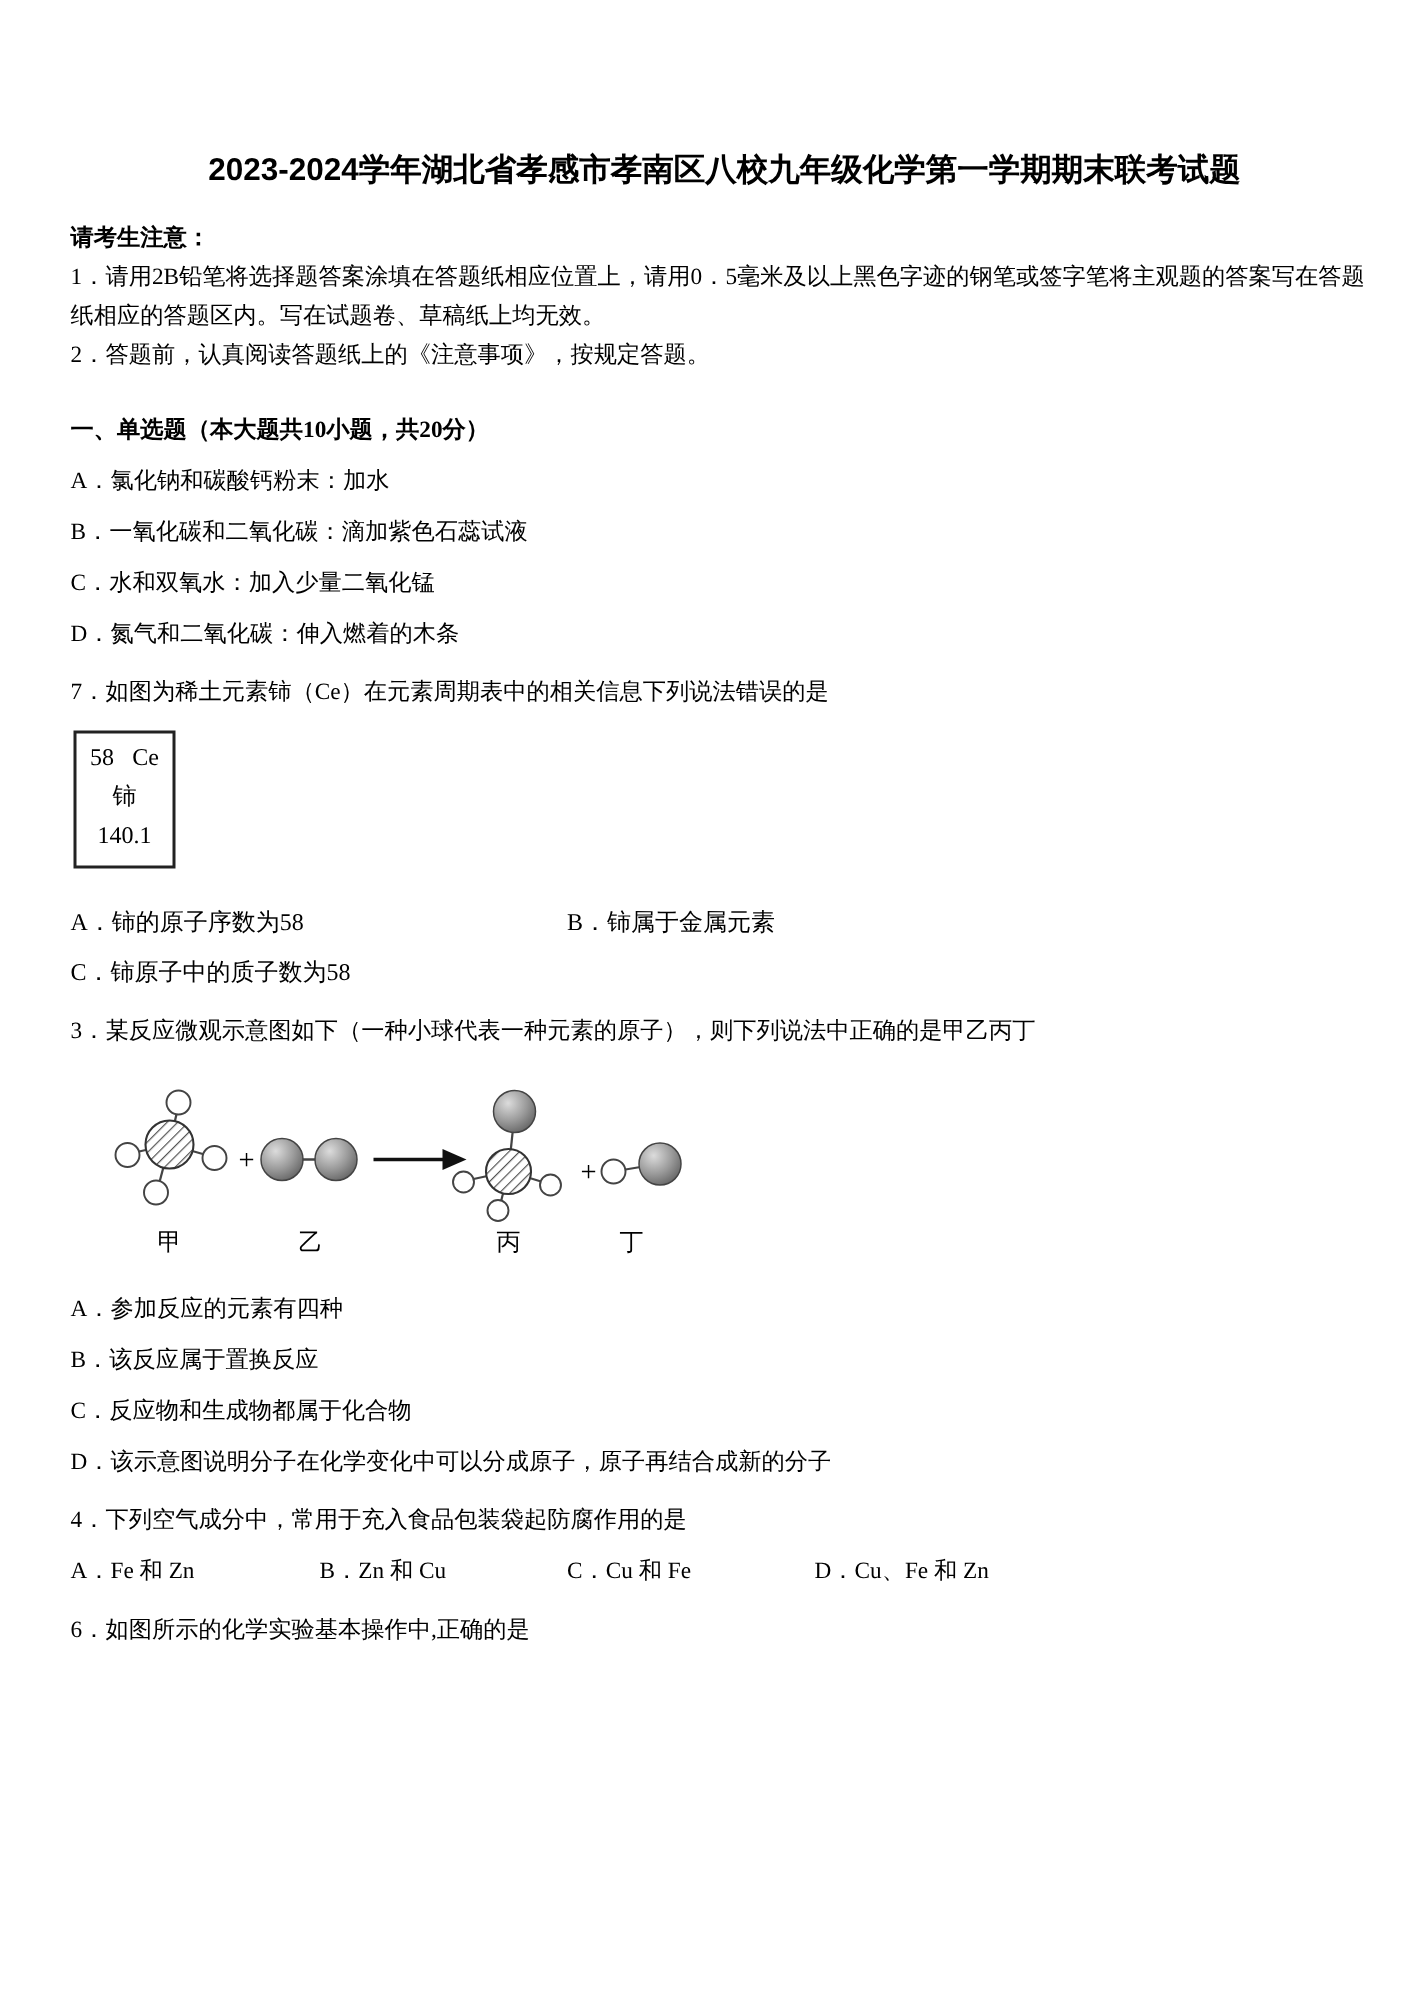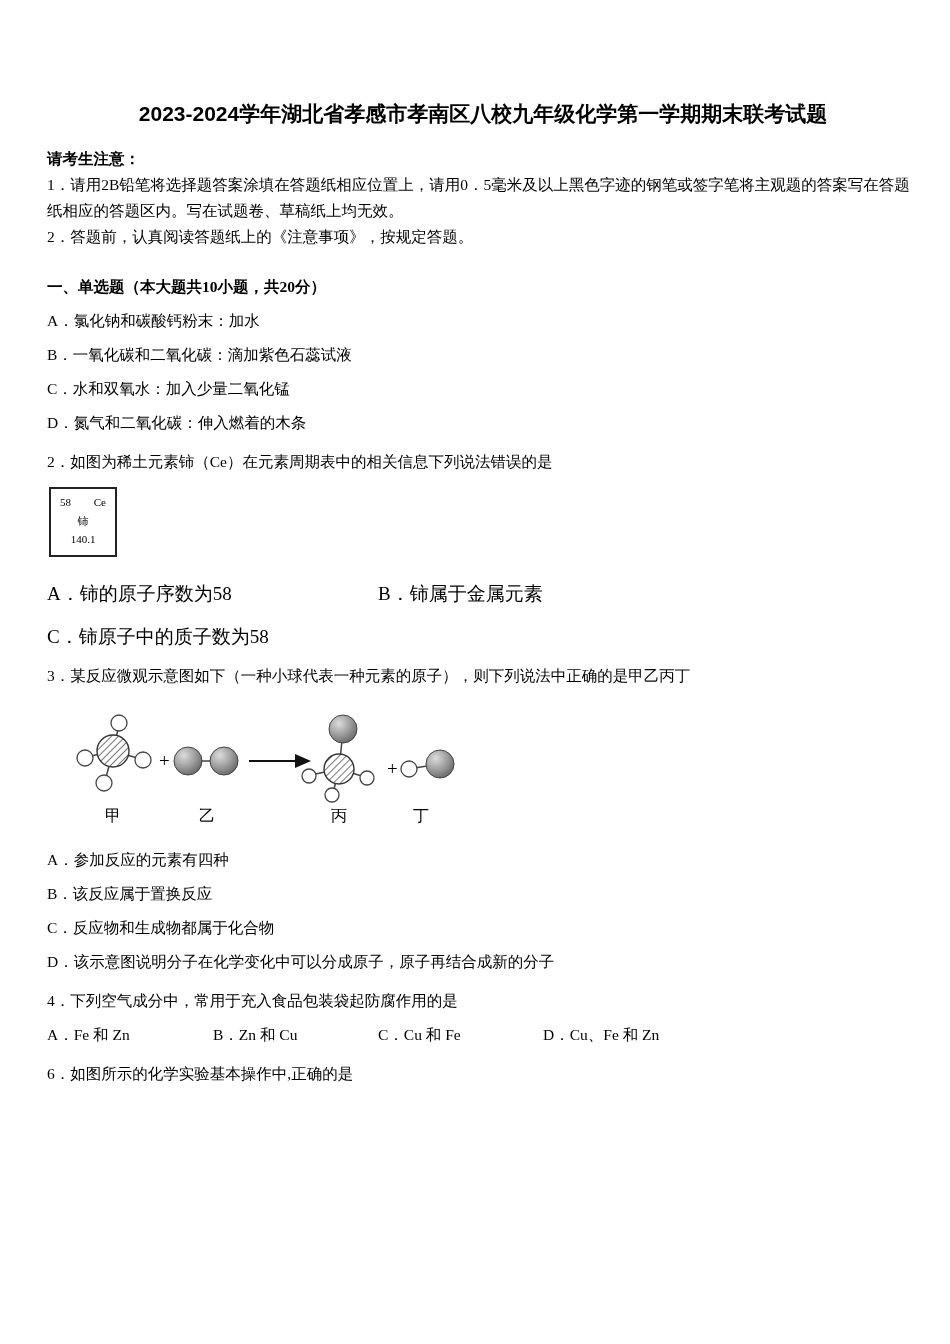--- a/index.html
+++ b/index.html
@@ -33,33 +33,33 @@
   .opt  { font-size: 15.5px; line-height: 26px; margin: 8px 0 0 0; }
   .u { text-decoration: underline; text-underline-offset: 3px; }
   sub { font-size: 11px; }
 
   
   .element-box {
     width: 68px;
     border: 2px solid #222;
     margin: 12px 0 0 2px;
     padding: 5px 0 7px 0;
-    font-size: 11px;
+    font-size: 16px;
     line-height: 1.5;
   }
   .eb-row { display: flex; justify-content: space-between; padding: 0 9px; }
   .eb-center { text-align: center; margin-top: 2px; }
 
   
   .opt-grid-2 {
     display: grid;
     grid-template-columns: 331px 1fr;
-    row-gap: 17px;
+    row-gap: 7px;
     margin-top: 24px;
-    font-size: 19px;
+    font-size: 16px;
     line-height: 26px;
   }
   
   .opt-grid-4a {
     display: grid;
     grid-template-columns: 163px 165px 168px 1fr;
     margin-top: 8px; font-size: 15.5px; line-height: 26px;
   }
   .opt-grid-4b {
     display: grid;
@@ -87,21 +87,21 @@
   <p class="section-heading">一、单选题（本大题共10小题，共20分）</p>
 
   <div class="question">
     <p class="opt">A．氯化钠和碳酸钙粉末：加水</p>
     <p class="opt">B．一氧化碳和二氧化碳：滴加紫色石蕊试液</p>
     <p class="opt">C．水和双氧水：加入少量二氧化锰</p>
     <p class="opt">D．氮气和二氧化碳：伸入燃着的木条</p>
   </div>
 
   <div class="question">
-    <p class="stem">2．如图为稀土元素铈（Ce）在元素周期表中的相关信息下列说法错误的是</p>
+    <p class="stem">7．如图为稀土元素铈（Ce）在元素周期表中的相关信息下列说法错误的是</p>
     <div class="element-box">
       <div class="eb-row">
         <span>58</span>
         <span>Ce</span>
       </div>
       <div class="eb-center">铈</div>
       <div class="eb-center">140.1</div>
     </div>
     <div class="opt-grid-2">
       <span>A．铈的原子序数为58</span>

